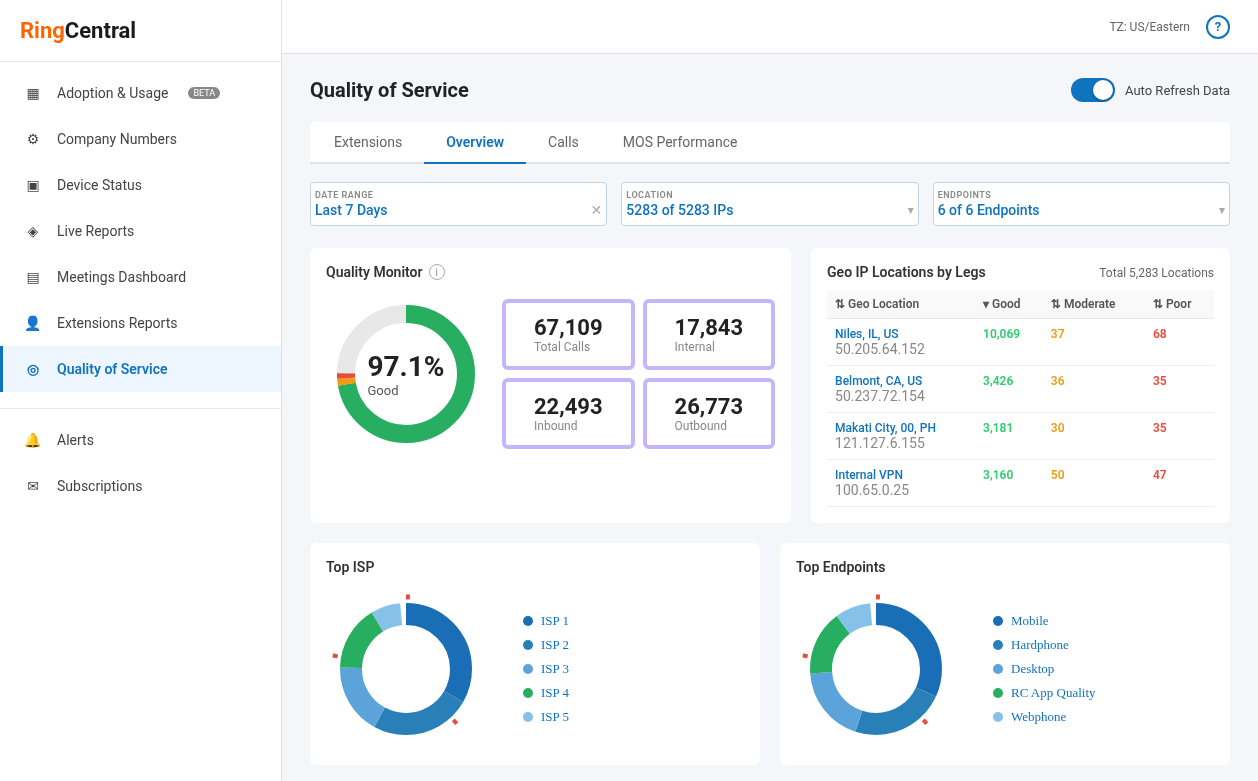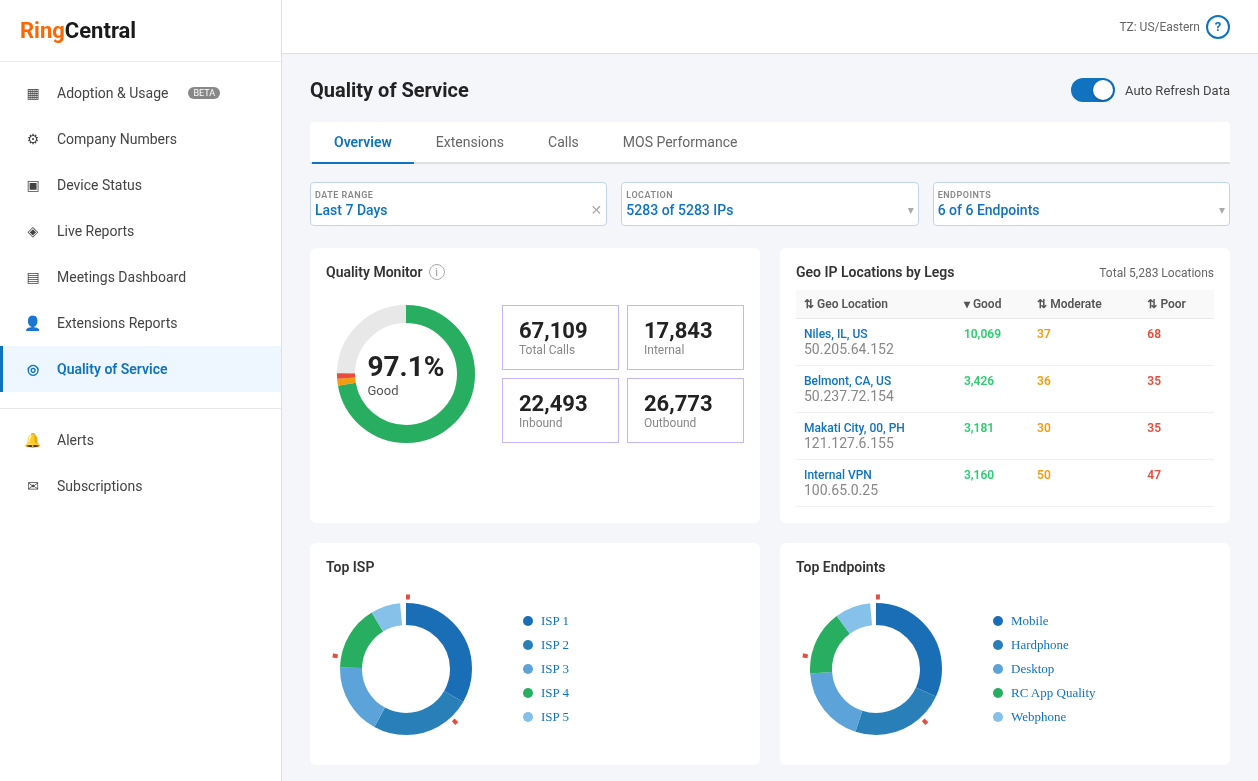--- a/index.html
+++ b/index.html
@@ -48,21 +48,21 @@
 
     
     .topbar {
       background: #fff;
       border-bottom: 1px solid #e0e0e0;
       padding: 0 28px;
       height: 54px;
       display: flex;
       align-items: center;
       justify-content: flex-end;
-      gap: 6px;
+      gap: 16px;
       flex-shrink: 0;
     }
     .tz-label { font-size: 12px; color: #666; }
     .help-icon {
       width: 24px; height: 24px; border-radius: 50%; border: 2px solid #0f73c0;
       color: #0f73c0; display: flex; align-items: center; justify-content: center;
       font-size: 13px; font-weight: 700; cursor: pointer;
     }
 
     
@@ -136,21 +136,21 @@
     .quality-monitor-inner { display: flex; align-items: center; gap: 16px; }
     .donut-container { position: relative; width: 160px; height: 160px; flex-shrink: 0; }
     .donut-center {
       position: absolute; top: 50%; left: 50%; transform: translate(-50%, -50%);
     }
     .donut-pct { font-size: 28px; font-weight: 700; color: #222; }
     .donut-label { font-size: 13px; color: #555; }
 
     .stats-grid { display: flex; flex-direction: column; gap: 8px; flex: 1; }
     .stat-box {
-      border: 1px solid #c4b5fd; border-radius: 0; padding: 12px 16px;
+      border: 4px solid #c4b5fd; border-radius: 6px; padding: 12px 28px;
     }
     .stat-value { font-size: 22px; font-weight: 700; color: #222; }
     .stat-label { font-size: 12px; color: #888; }
 
     
     .geo-section { background: #fff; border-radius: 6px; padding: 16px; }
     .geo-header { display: flex; justify-content: space-between; align-items: baseline; margin-bottom: 10px; }
     .geo-title { font-size: 14px; font-weight: 600; color: #333; }
     .geo-count { font-size: 12px; color: #666; }
 
@@ -258,22 +258,22 @@
       <div class="auto-refresh">
         <div class="toggle-switch">
           <div class="toggle-thumb"></div>
         </div>
         <span>Auto Refresh Data</span>
       </div>
     </div>
 
     <div class="tabs">
       <div id="tabs-container" style="display: flex;">
+          <div class="tab">Extensions</div>
           <div class="tab active">Overview</div>
-          <div class="tab">Extensions</div>
           <div class="tab">Calls</div>
           <div class="tab">MOS Performance</div>
         </div>
     </div>
 
     <div class="filters">
       <div class="filter-box">
         <span class="filter-label">DATE RANGE</span>
         <div class="filter-box-inner">
           <span class="filter-value">Last 7 Days</span>

